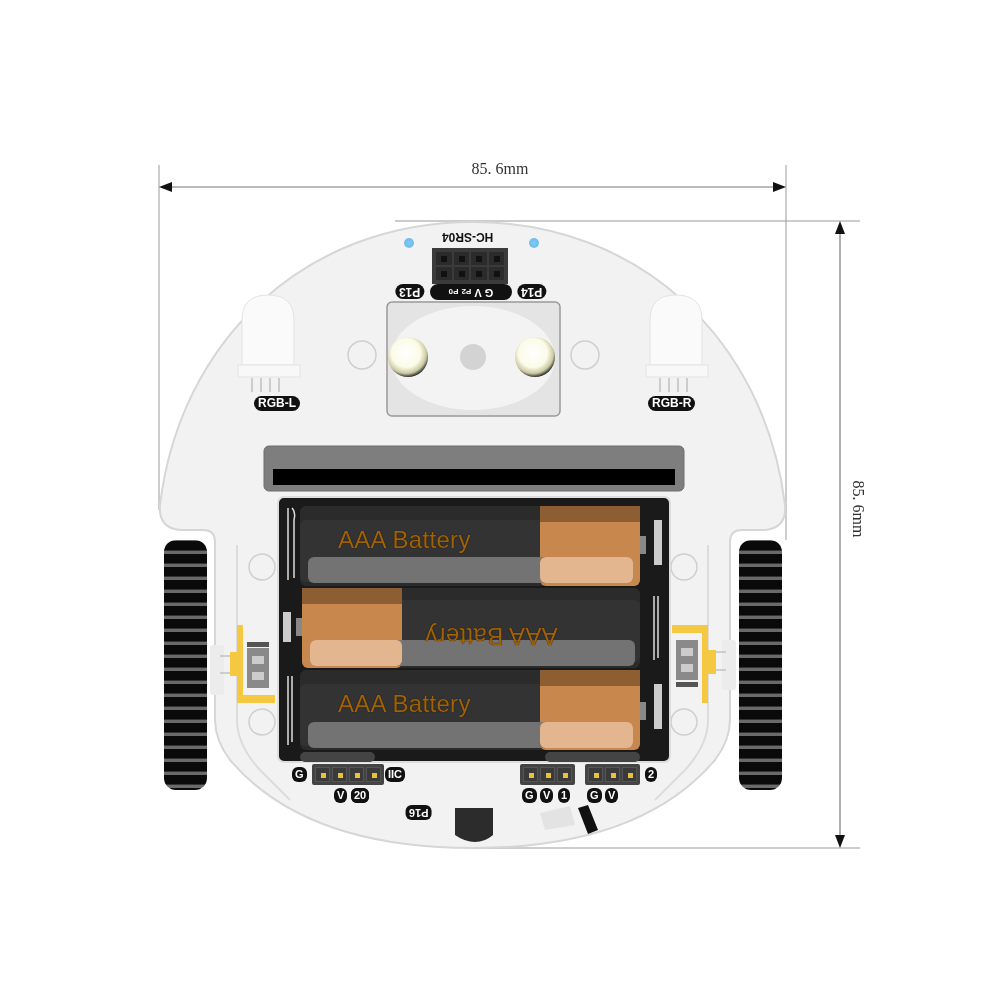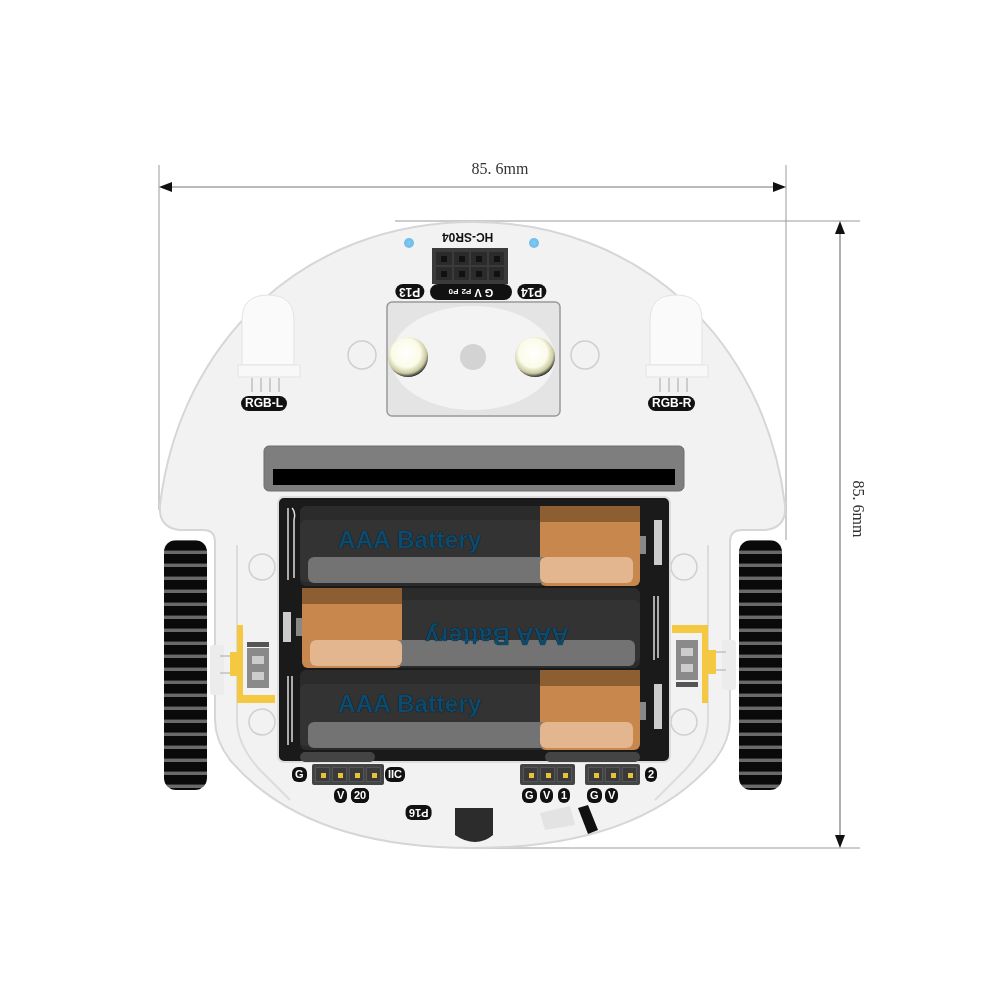--- a/index.html
+++ b/index.html
@@ -18,21 +18,21 @@
     .pill {
       position: absolute; background: #111; color: #fff; font-weight: bold;
       border-radius: 8px; font-size: 12px; line-height: 15px; padding: 0 4px;
       text-align: center; font-family: "Liberation Sans", sans-serif;
     }
     .pill.flip { transform: rotate(180deg); }
     .pill.sm { font-size: 11px; padding: 0 3px; border-radius: 6px; }
 
     
     .batt-text {
-      position: absolute; color: #0c4a6e; font-weight: bold; font-size: 24px;
+      position: absolute; color: #a16207; font-weight: normal; font-size: 24px;
       font-family: "Liberation Sans", sans-serif; letter-spacing: 0.3px;
       text-shadow: 0 0 1px #000;
     }
     .batt-text.flip { transform: rotate(180deg); }
 
     
     .pinrow { position: absolute; display: flex; gap: 2px; background: #444; padding: 3px; border-radius: 2px; }
     .pinrow .pin { width: 15px; height: 15px; background: #3a3a3a; border: 1px solid #555; position: relative; }
     .pinrow .pin::after { content: ""; position: absolute; left: 5px; top: 5px; width: 5px; height: 5px; background: #e8c13a; }
 
@@ -241,21 +241,21 @@
 </div>
 <div class="pill flip" style="left:395px; top:284px;">P13</div>
 <div class="pill flip" style="left:430px; top:284px; width:82px; font-size:11px;">
   <span>G</span>
   <span>V</span>
   <span style="font-size:8px;">P2</span>
   <span style="font-size:8px;">P0</span>
 </div>
 <div class="pill flip" style="left:517px; top:284px;">P14</div>
 
-<div class="pill" style="left:241px; top:396px;">RGB-L</div>
+<div class="pill" style="left:254px; top:396px;">RGB-L</div>
 <div class="pill" style="left:648px; top:396px;text-align:center;">RGB-R</div>
 
 <div class="batt-text" style="left:338px; top:526px;">AAA Battery</div>
 <div class="batt-text flip" style="left:425px; top:622px;">AAA Battery</div>
 <div class="batt-text" style="left:338px; top:690px;">AAA Battery</div>
 
 <div class="pill sm" style="left:292px; top:767px;">G</div>
 <div class="pinrow" style="left:312px; top:764px;">
   <div class="pin"></div>
     <div class="pin"></div>

